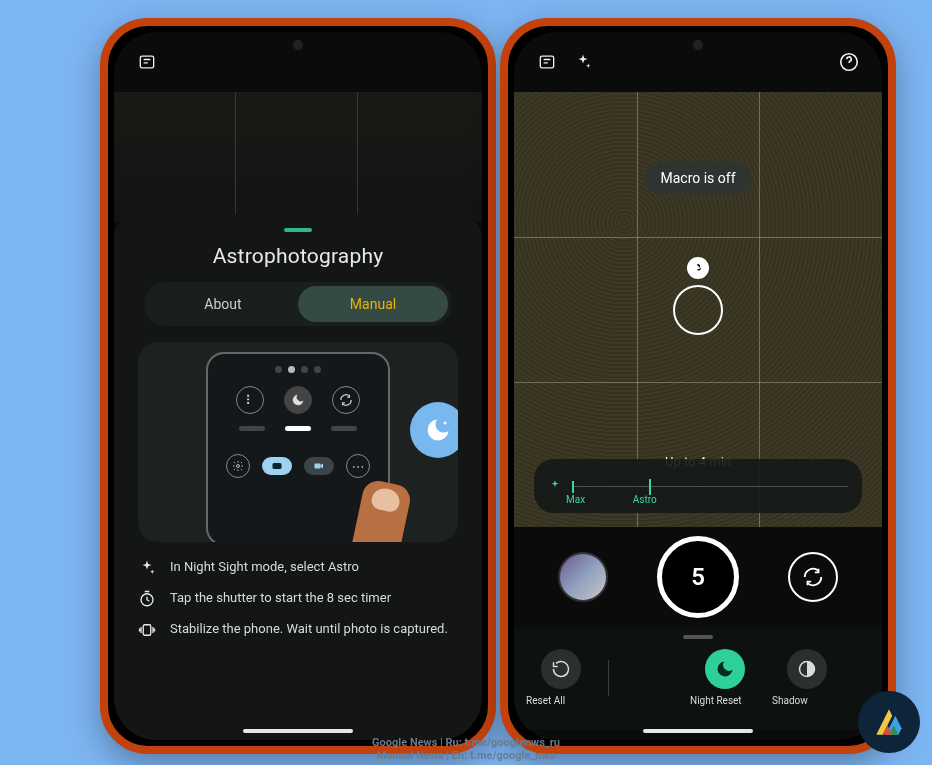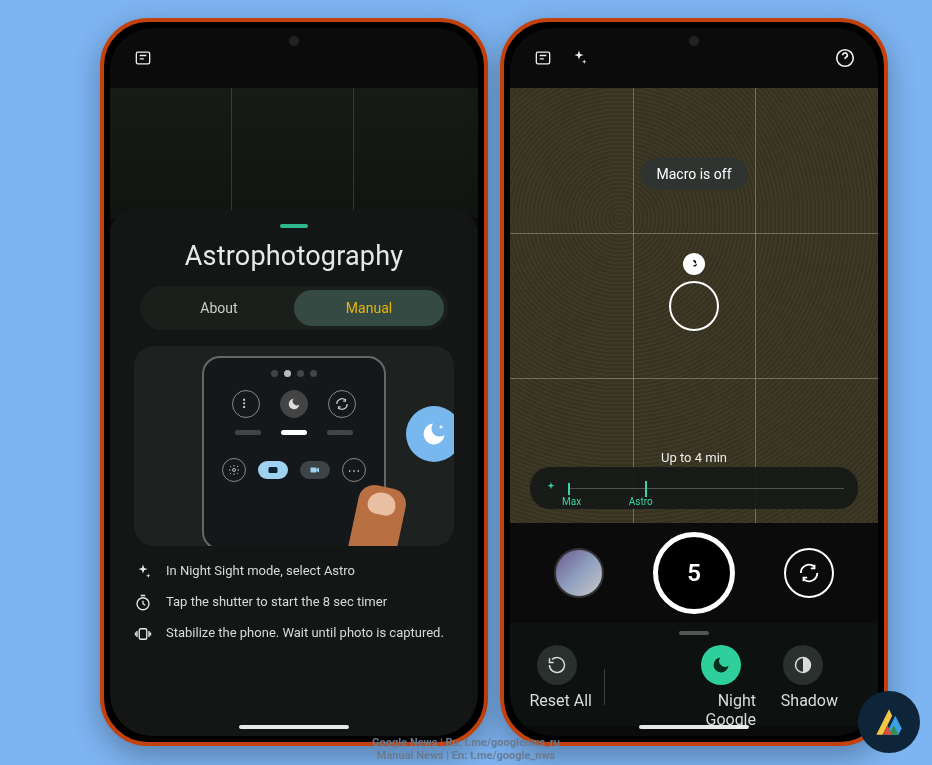--- a/index.html
+++ b/index.html
@@ -1,30 +1,30 @@
 <!DOCTYPE html>
 <html><head>
 <meta charset="utf-8">
 <style>
   html,body{margin:0;padding:0;background:#7db4f2;font-family:-apple-system,BlinkMacSystemFont,"Segoe UI",Roboto,sans-serif;}
   .canvas{width:932px;height:765px;position:relative;background:#7db4f2;}
-  .phone{position:absolute;width:380px;height:720px;background:#000;border-radius:48px;border:4px solid #c2410c;box-shadow:0 10px 30px rgba(0,0,0,.3);overflow:hidden;}
+  .phone{position:absolute;width:380px;height:720px;background:#000;border-radius:48px;border:8px solid #c2410c;box-shadow:0 10px 30px rgba(0,0,0,.3);overflow:hidden;}
   .phone.left{left:100px;top:18px;}
   .phone.right{left:500px;top:18px;}
   .notch{position:absolute;top:14px;left:50%;transform:translateX(-50%);width:10px;height:10px;background:#222;border-radius:50%;z-index:50;}
   .screen{position:absolute;inset:6px;border-radius:42px;overflow:hidden;background:#0a0b0a;}
   .topbar{height:60px;position:relative;display:flex;align-items:center;padding:0 18px;color:#ddd;}
   .icon-btn{display:flex;align-items:center;justify-content:center;width:30px;height:30px;color:#eee;}
   .spacer{flex:1;}
   
   .viewfinder-dark{height:130px;background:linear-gradient(180deg,#181a16 0%,#121412 100%);position:relative;}
   .grid-v{position:absolute;top:0;bottom:0;width:1px;background:rgba(255,255,255,.15);}
   .sheet{background:#131614;border-radius:24px 24px 0 0;margin-top:-8px;height:520px;padding:14px 18px 0;position:relative;color:#e6e9e7;}
   .grab{width:28px;height:4px;border-radius:3px;background:#2fb88e;margin:0 auto 12px;}
-  .sheet-title{text-align:center;font-size:27px;font-weight:400;margin-bottom:14px;letter-spacing:.2px;}
+  .sheet-title{text-align:center;font-size:21px;font-weight:400;margin-bottom:14px;letter-spacing:.2px;}
   .seg{background:#1a1f1c;border-radius:999px;padding:4px;display:flex;margin:0 12px 16px;}
   .seg-item{flex:1;text-align:center;padding:10px 0;font-size:14px;color:#c8d0cb;border-radius:999px;}
   .seg-item.active{background:#344a43;color:#eab308;}
   .illus{background:#1d2220;border-radius:20px;height:200px;margin:0 6px 16px;position:relative;overflow:hidden;}
   .mock{position:absolute;left:50%;transform:translateX(-50%);top:10px;width:180px;height:190px;border:2px solid #636965;border-radius:18px;background:#14181a;}
   .dots{position:absolute;top:12px;left:50%;transform:translateX(-50%);display:flex;gap:6px;}
   .dots span{width:7px;height:7px;background:#444;border-radius:50%;}
   .dots span.on{background:#bbb;}
   .row{position:absolute;left:50%;transform:translateX(-50%);display:flex;gap:20px;align-items:center;}
   .row.r1{top:32px;}
@@ -45,35 +45,35 @@
   .home-ind{position:absolute;bottom:7px;left:50%;transform:translateX(-50%);width:110px;height:4px;background:#fff;border-radius:3px;opacity:.9;}
   
   .vf-full{height:435px;position:relative;background:radial-gradient(circle,#3a3626 0%,#2e2c1f 60%,#252419 100%);background-image:repeating-radial-gradient(circle at 30% 30%,#3d3926 0,#3d3926 2px,#35321f 2px,#35321f 4px),radial-gradient(circle,#3a3626 0%,#2e2c1f 60%,#252419 100%);}
   .gline{position:absolute;background:rgba(255,255,255,.28);}
   .gline.v{width:1px;top:0;bottom:0;}
   .gline.h{height:1px;left:0;right:0;}
   .toast{position:absolute;top:70px;left:50%;transform:translateX(-50%);background:#2f3430;color:#fff;padding:8px 16px;border-radius:18px;font-size:14px;}
   .focus-wrap{position:absolute;top:165px;left:50%;transform:translateX(-50%);text-align:center;}
   .focus-badge{width:22px;height:22px;background:#fff;border-radius:50%;color:#000;display:flex;align-items:center;justify-content:center;margin:0 auto 6px;font-size:12px;}
   .focus-ring{width:46px;height:46px;border:2px solid #fff;border-radius:50%;margin:0 auto;}
-  .zbar{position:absolute;bottom:14px;left:50%;transform:translateX(-50%);width:300px;height:42px;background:rgba(20,24,22,.9);border-radius:20px;display:flex;align-items:center;padding:0 14px;color:#39d6a3;font-size:11px;}
+  .zbar{position:absolute;bottom:14px;left:50%;transform:translateX(-50%);width:300px;height:54px;background:rgba(20,24,22,.9);border-radius:20px;display:flex;align-items:center;padding:0 14px;color:#39d6a3;font-size:11px;}
   .zbar .zl{margin-right:10px;}
   .zbar .track{flex:1;position:relative;height:16px;}
   .zbar .tk{position:absolute;top:8px;left:0;right:0;height:1px;background:#4a5450;}
   .zbar .tick{position:absolute;top:3px;width:2px;height:12px;background:#39d6a3;}
   .zbar .lab{position:absolute;top:16px;font-size:10px;color:#39d6a3;}
   .expo{position:absolute;left:50%;transform:translateX(-50%);bottom:58px;color:#eee;font-size:13px;}
   .cam-strip{height:100px;display:flex;align-items:center;justify-content:space-around;padding:0 20px;}
   .thumb{width:46px;height:46px;border-radius:50%;background:linear-gradient(135deg,#6b5a8f,#8f9fbe,#c9c9c9);border:2px solid #333;}
   .shutter{width:72px;height:72px;border:5px solid #fff;border-radius:50%;display:flex;align-items:center;justify-content:center;color:#fff;font-size:24px;font-weight:600;background:#000;}
   .swap{width:46px;height:46px;border:2px solid #fff;border-radius:50%;display:flex;align-items:center;justify-content:center;color:#fff;}
   .mode-strip{height:95px;background:#0d110f;position:relative;padding-top:8px;}
   .mgrab{width:30px;height:4px;background:#555;border-radius:3px;margin:0 auto 10px;}
   .modes{display:flex;gap:12px;overflow:hidden;padding:0 12px;}
-  .mode{flex:0 0 70px;text-align:right;color:#d8ddd9;font-size:16px;}
+  .mode{flex:0 0 70px;text-align:left;color:#d8ddd9;font-size:10px;}
   .mode .mb{width:40px;height:40px;border-radius:50%;background:#2a302d;margin:0 auto 6px;display:flex;align-items:center;justify-content:center;color:#d8ddd9;}
   .mode.active .mb{background:#2fcf9c;color:#062b1f;}
   .mode .sep{width:1px;height:36px;background:#3a403c;}
   .sep-wrap{flex:0 0 1px;display:flex;align-items:center;justify-content:center;}
   .footer{position:absolute;bottom:2px;left:50%;transform:translateX(-50%);color:#697b90;font-size:11px;text-align:center;line-height:1.25;font-weight:bold;}
   .corner-logo{position:absolute;right:12px;bottom:12px;width:62px;height:62px;background:#0e2438;border-radius:50%;display:flex;align-items:center;justify-content:center;}
   .corner-logo svg{width:38px;height:38px;}
   svg{display:block;}
 </style>
 </head>
@@ -288,21 +288,21 @@
               <div class="mode">
                 <div class="sep"></div>
               </div>
             </div>
           <div class="mode active">
             <div class="mb">
               <svg viewBox="0 0 24 24" width="20" height="20" fill="currentColor">
                   <path d="M21 12.8A9 9 0 1 1 11.2 3a7 7 0 0 0 9.8 9.8z"></path>
                 </svg>
             </div>
-            <span>Night Google</span>
+            <span>Night Reset</span>
           </div>
           <div class="mode">
             <div class="mb">
               <svg viewBox="0 0 24 24" width="20" height="20">
                   <circle cx="12" cy="12" r="9" fill="none" stroke="currentColor" stroke-width="1.8"></circle>
                   <path d="M12 3a9 9 0 0 1 0 18z" fill="currentColor"></path>
                 </svg>
             </div>
             <span>Shadow</span>
           </div>

